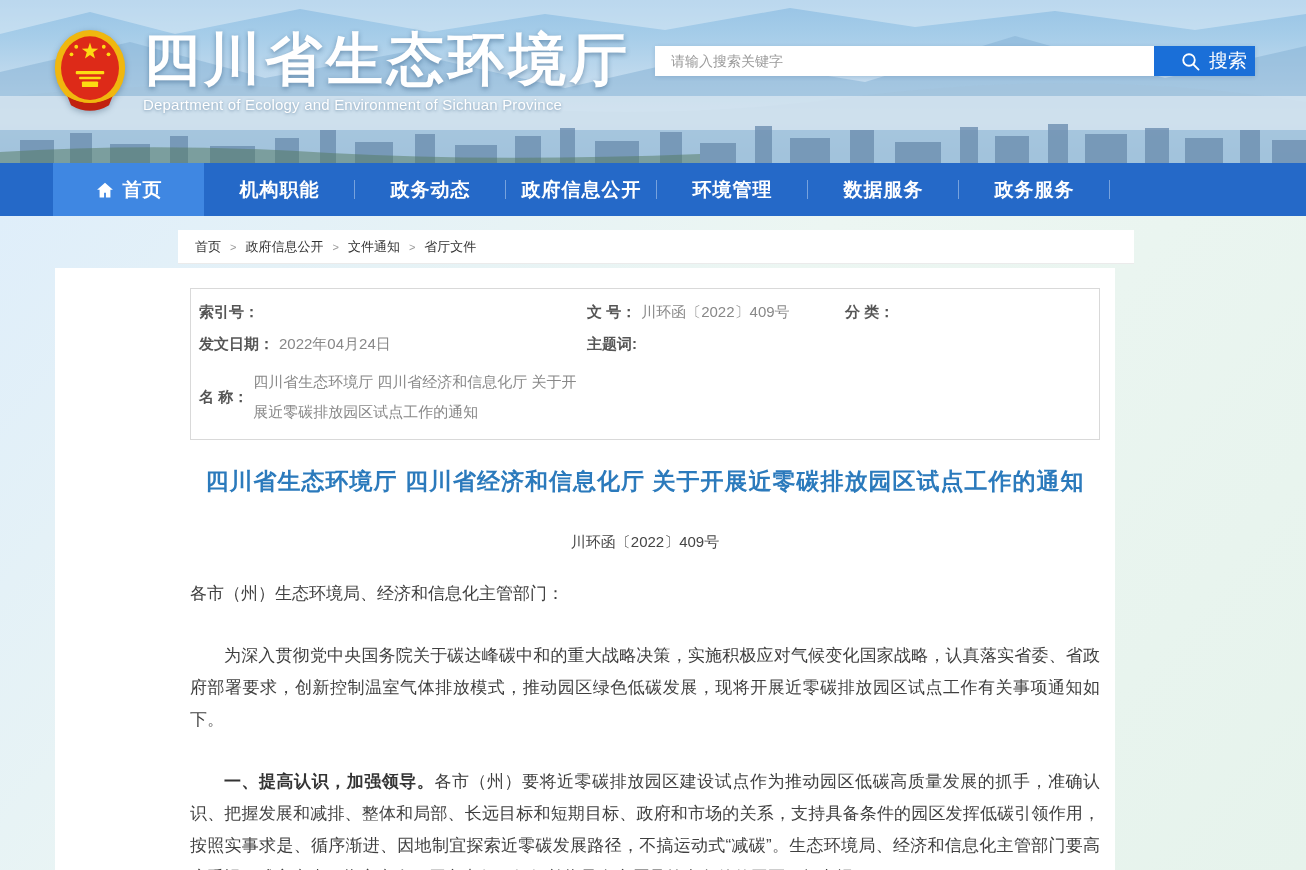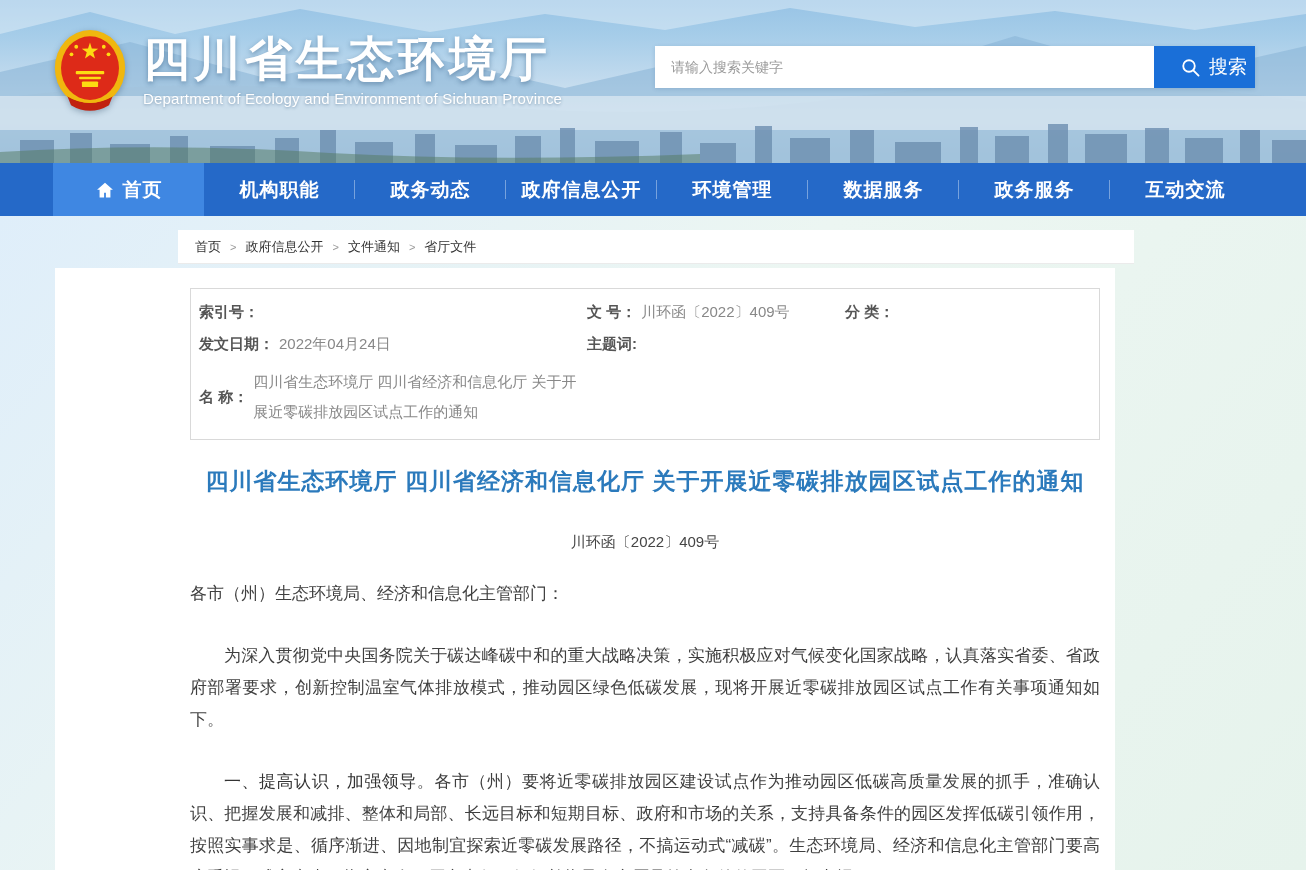--- a/index.html
+++ b/index.html
@@ -6,25 +6,25 @@
   html,body { margin:0; padding:0; }
   body { font-family:"Liberation Sans","DejaVu Sans",sans-serif; }
   .screen { position:relative; width:1306px; height:870px; overflow:hidden; background:#ecf5f0; }
 
   
   .header { position:absolute; left:0; top:0; width:1306px; height:163px; overflow:hidden;
             background:linear-gradient(180deg,#97c3e5 0%,#a6cde9 22%,#c3dbee 50%,#d9e9f2 72%,#bcd3e2 100%); }
   .header-art { position:absolute; left:0; top:0; width:1306px; height:163px; display:block; }
   .brand { position:absolute; left:52px; top:28px; display:flex; align-items:center; gap:15px; }
   .emblem svg { width:76px; height:84px; display:block; filter:drop-shadow(0 2px 3px rgba(30,60,90,.35)); }
-  .site-title { color:#fff; font-size:47px; font-weight:bold; letter-spacing:4px;
+  .site-title { color:#fff; font-size:57px; font-weight:bold; letter-spacing:4px;
                 text-shadow:0 2px 5px rgba(30,70,110,.45); line-height:1.1; }
   .site-subtitle { color:#fff; font-size:15px; margin-top:5px; letter-spacing:.2px;
                    text-shadow:0 1px 3px rgba(30,70,110,.45); }
-  .search-wrap { position:absolute; left:655px; top:46px; width:600px; height:42px; display:flex;
+  .search-wrap { position:absolute; left:655px; top:46px; width:600px; height:30px; display:flex;
                  box-shadow:0 1px 4px rgba(40,80,120,.18); }
   .search-input { flex:1; border:0; padding:0 16px; font-size:14px; color:#333; outline:none; background:#fff; }
   .search-input::placeholder { color:#9b9b9b; }
   .search-btn { width:101px; background:#1a6fd8; color:#fff; border:0; font-size:19px;
                 display:flex; align-items:center; justify-content:center; gap:8px; cursor:pointer;padding-left:24px; }
   .search-btn svg { width:21px; height:21px; }
 
   
   .nav { position:absolute; left:0; top:163px; width:1306px; height:53px; background:#2569c8;
          display:flex; padding-left:53px; }
@@ -56,21 +56,21 @@
   .meta-name-row { grid-column:1 / -1; display:flex; align-items:center; }
   .meta-name-value { max-width:336px; line-height:30px; color:#888; margin-left:5px; }
 
   
   .doc-title { margin-top:26px; text-align:center; color:#2b7abc; font-size:23px; font-weight:bold; letter-spacing:1px; }
   .doc-number { margin-top:36px; text-align:center; color:#454545; font-size:15px; }
   .doc-body { margin-top:26px; font-size:17px; color:#3f3f3f; line-height:32px; text-align:justify; }
   .doc-body p { margin:30px 0; }
   .doc-body p.first { margin-top:4px; }
   .indent { text-indent:2em; }
-  .section-head { font-weight:normal; color:#333; }
+  .section-head { font-weight:bold; color:#333; }
 </style>
 </head>
 <body>
 
 <div class="screen">
 
   <header class="header">
     <svg class="header-art" viewBox="0 0 1306 163" preserveAspectRatio="none">
       <path d="M0,34 L90,12 L175,34 L300,9 L430,32 L545,14 L665,30 L790,8 L915,27 L1055,11 L1195,30 L1306,14 L1306,0 L0,0 Z" fill="#ffffff" opacity="0.35"></path>
       <path d="M0,72 L130,42 L265,78 L405,52 L565,88 L705,56 L865,82 L1015,36 L1165,78 L1306,46 L1306,163 L0,163 Z" fill="#86b2d6" opacity="0.55"></path>
@@ -161,23 +161,20 @@
     </div>
     <div class="nav-item sep">
       <span>环境管理</span>
     </div>
     <div class="nav-item sep">
       <span>数据服务</span>
     </div>
     <div class="nav-item sep">
       <span>政务服务</span>
     </div>
-    <div class="nav-item">
-      <span>互动交流</span>
-    </div>
   </nav>
 
   <div class="page">
 
     <div class="breadcrumb-strip">
       <span class="crumb">首页</span>
       <span class="crumb-sep">&gt;</span>
       <span class="crumb">政府信息公开</span>
       <span class="crumb-sep">&gt;</span>
       <span class="crumb">文件通知</span>

